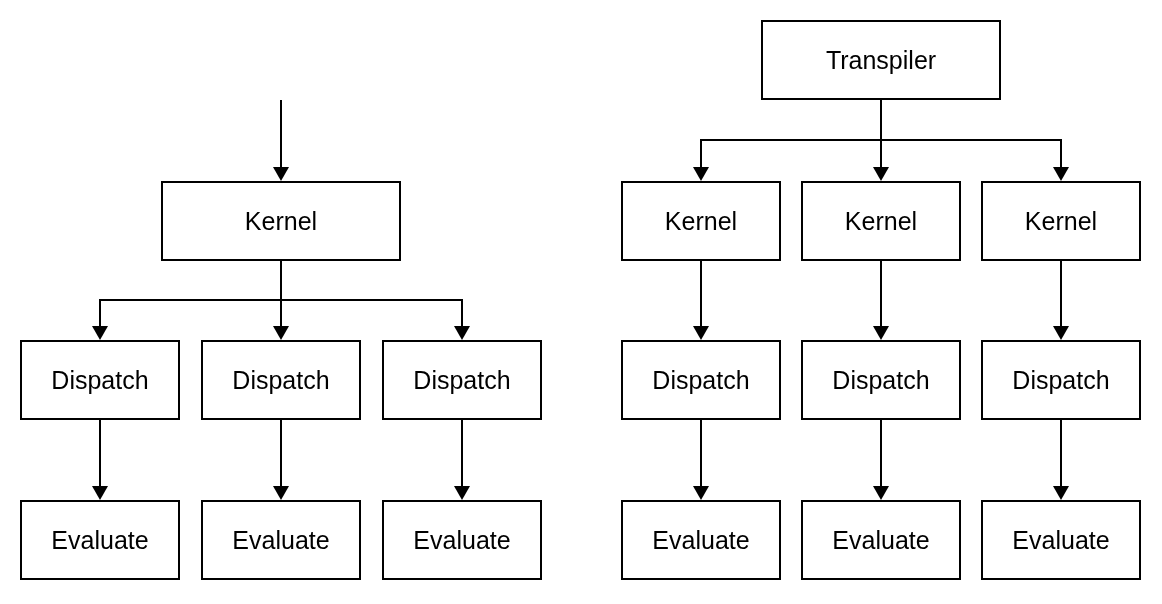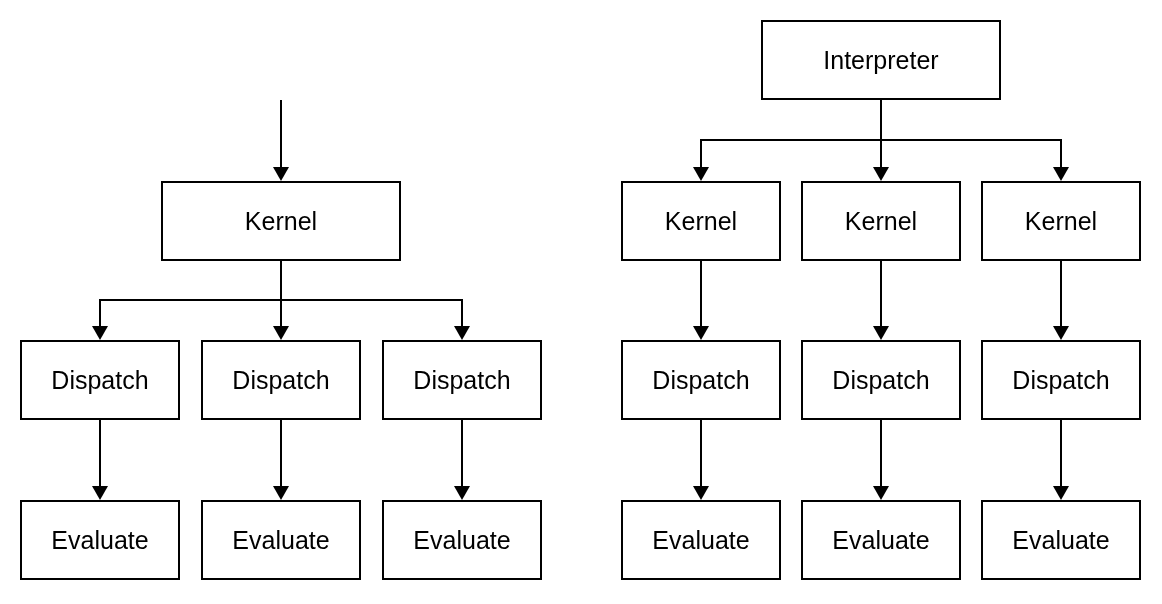--- a/index.html
+++ b/index.html
@@ -78,21 +78,21 @@
   <div class="arrow-down" style="left:273px; top:326px;"></div>
   <div class="arrow-down" style="left:454px; top:326px;"></div>
 
   <div class="vline" style="left:99px;  top:420px; height:66px;"></div>
   <div class="vline" style="left:280px; top:420px; height:66px;"></div>
   <div class="vline" style="left:461px; top:420px; height:66px;"></div>
   <div class="arrow-down" style="left:92px;  top:486px;"></div>
   <div class="arrow-down" style="left:273px; top:486px;"></div>
   <div class="arrow-down" style="left:454px; top:486px;"></div>
 
-  <div class="node big" style="left:761px; top:20px;">Interpreter</div>
+  <div class="node big" style="left:761px; top:20px;">Transpiler</div>
 
   <div class="node small" style="left:621px; top:181px;">Kernel</div>
   <div class="node small" style="left:801px; top:181px;">Kernel</div>
   <div class="node small" style="left:981px; top:181px;">Kernel</div>
 
   <div class="node small" style="left:621px; top:340px;">Dispatch</div>
   <div class="node small" style="left:801px; top:340px;">Dispatch</div>
   <div class="node small" style="left:981px; top:340px;">Dispatch</div>
 
   <div class="node small" style="left:621px; top:500px;">Evaluate</div>

